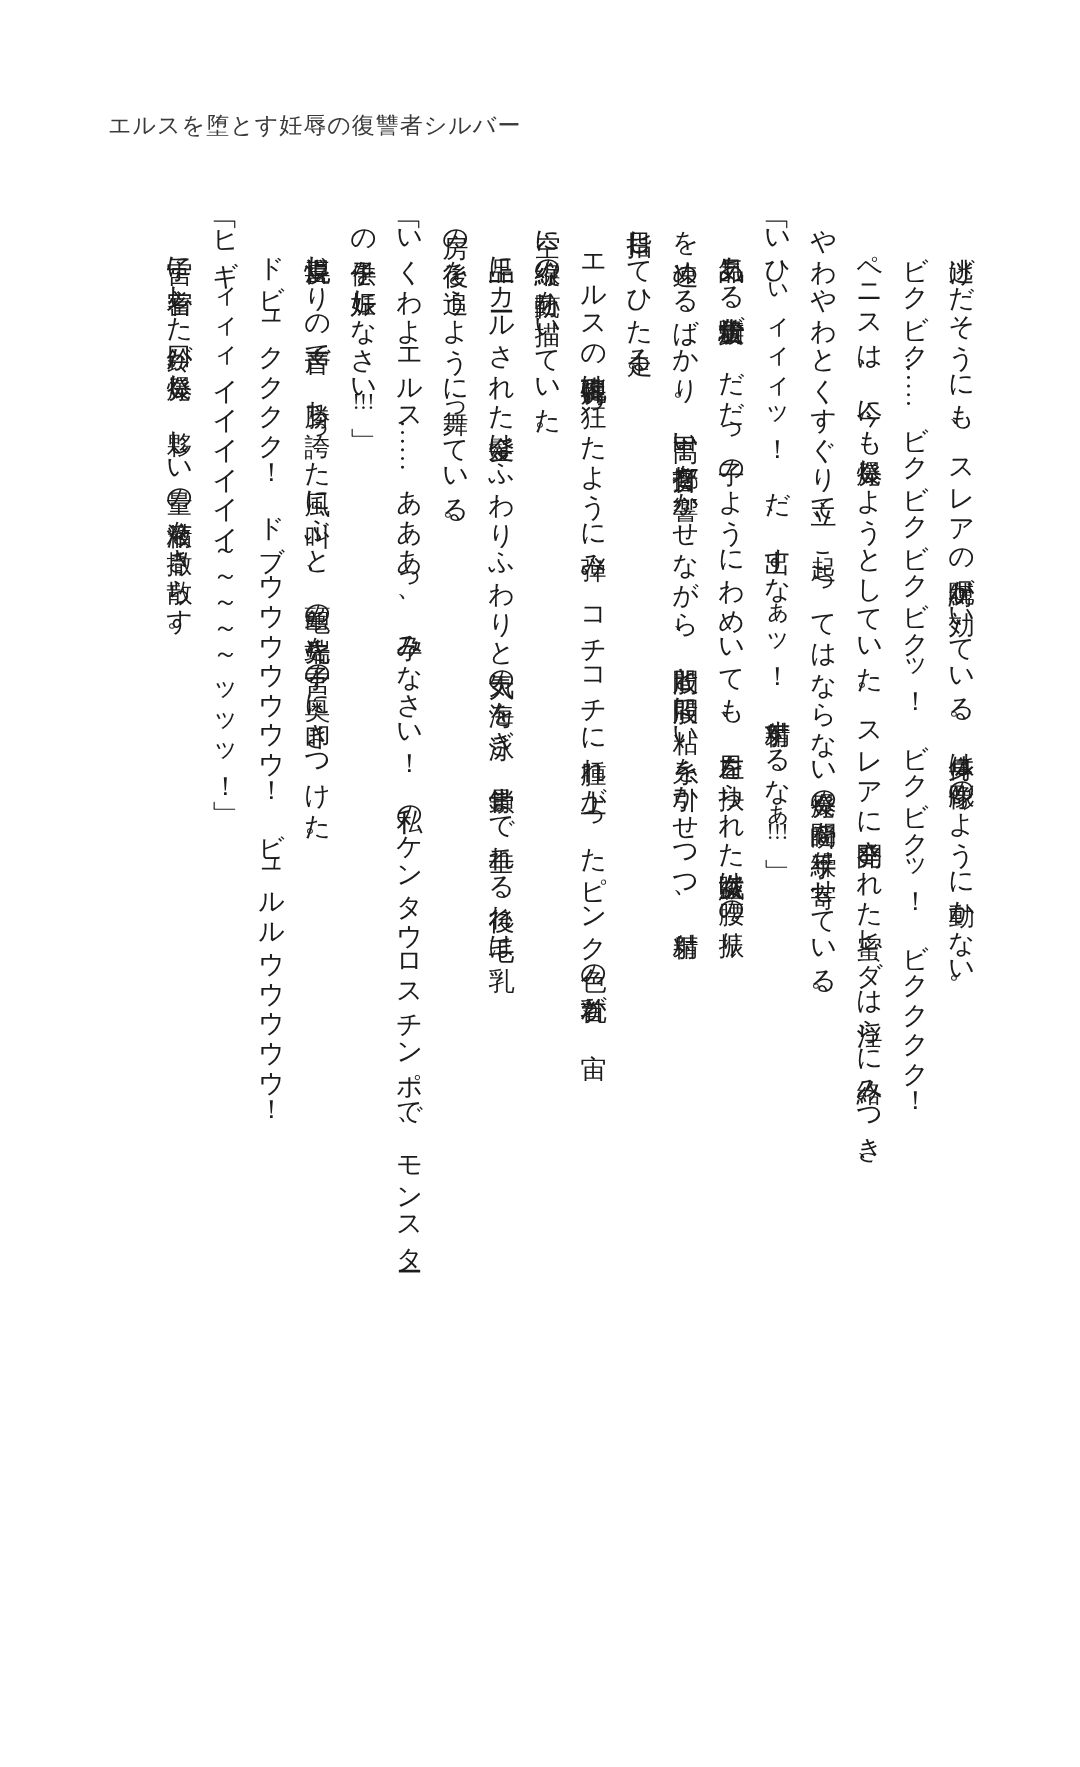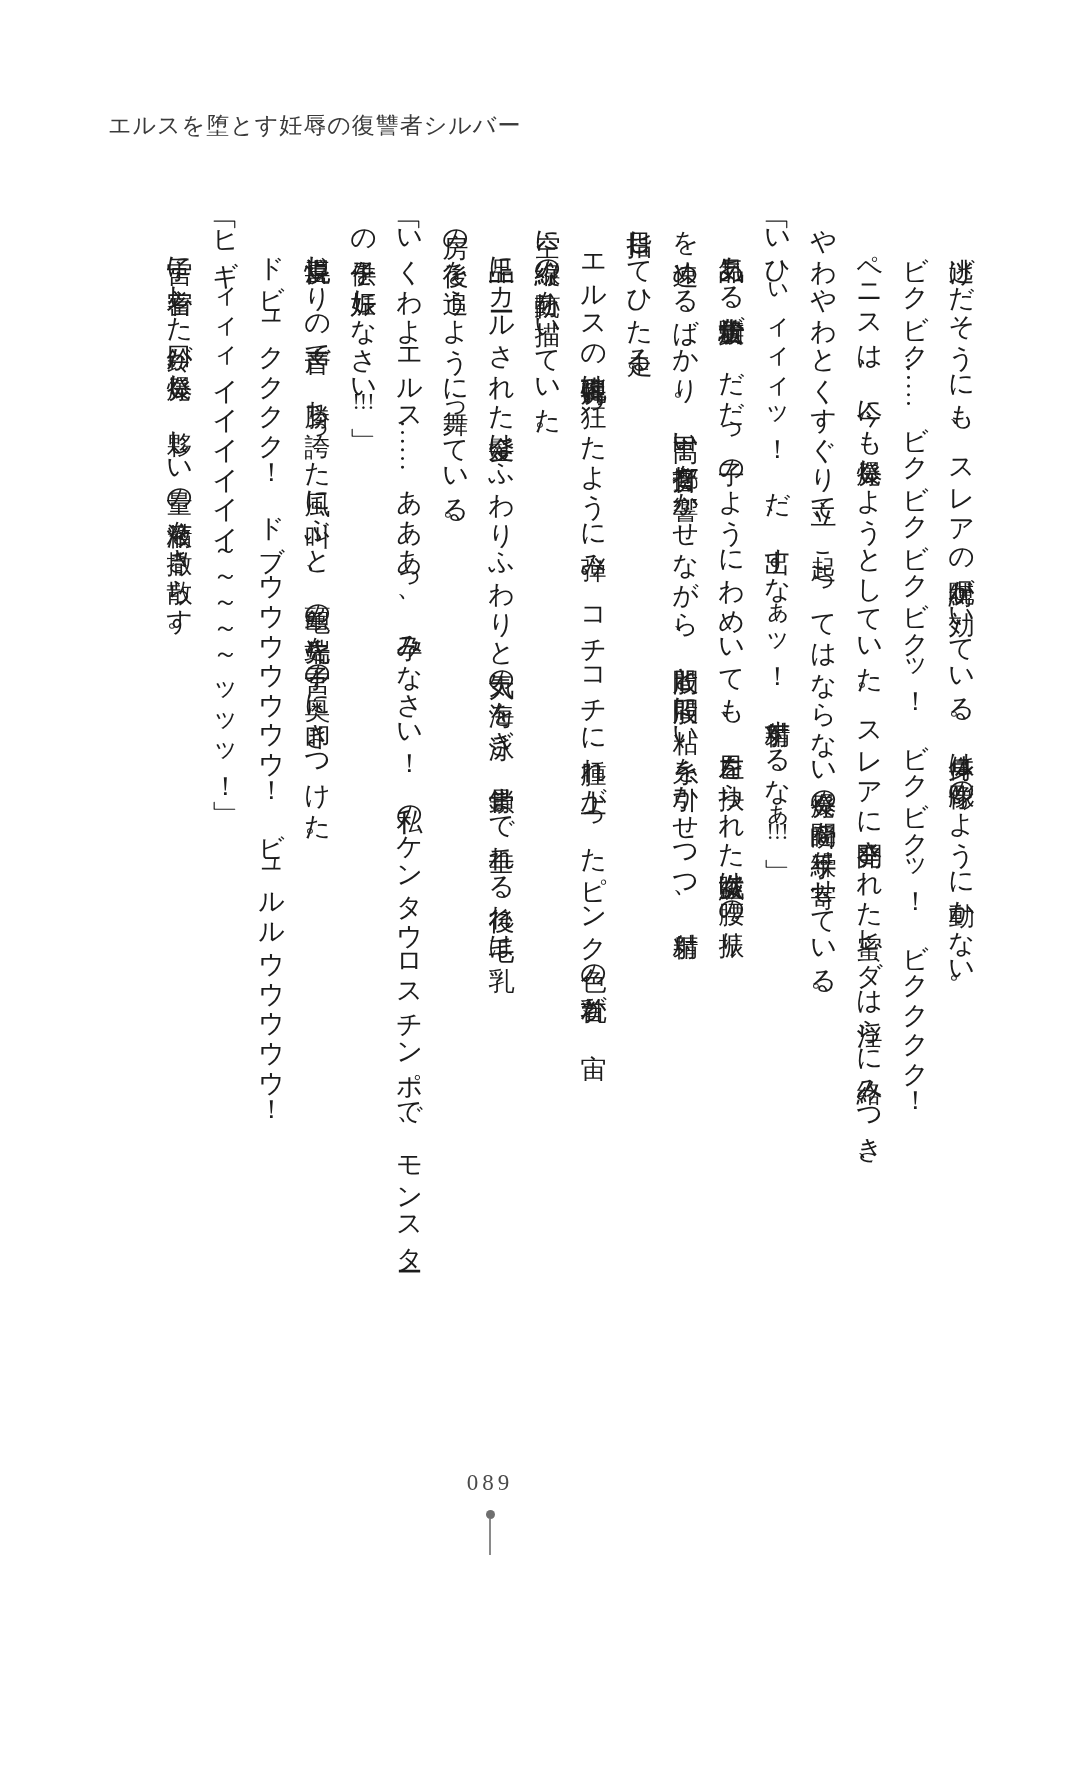--- a/index.html
+++ b/index.html
@@ -106,19 +106,14 @@
 
       <div class="para">　喜悦混じりの声音で、勝ち誇った風に叫ぶと、亀頭の先端を子宮の奥に叩きつけた。</div>
 
       <div class="para">　ドビュクククク！　ドブウウウウウウウ！　ビュルルウウウウウ！</div>
 
       <div class="para">「ヒギィィィイイイイイイ～～～～～ッッッ！」</div>
 
       <div class="para">　子宮に密着した鈴口が爆発し、夥しい量の精液を撒き散らす。</div>
     </div>
 
-  <div class="footer">
-    <div class="page-number">089</div>
-    <div class="ornament-dot"></div>
-    <div class="ornament-line"></div>
-  </div>
 
 </div>
 
 </body></html>

